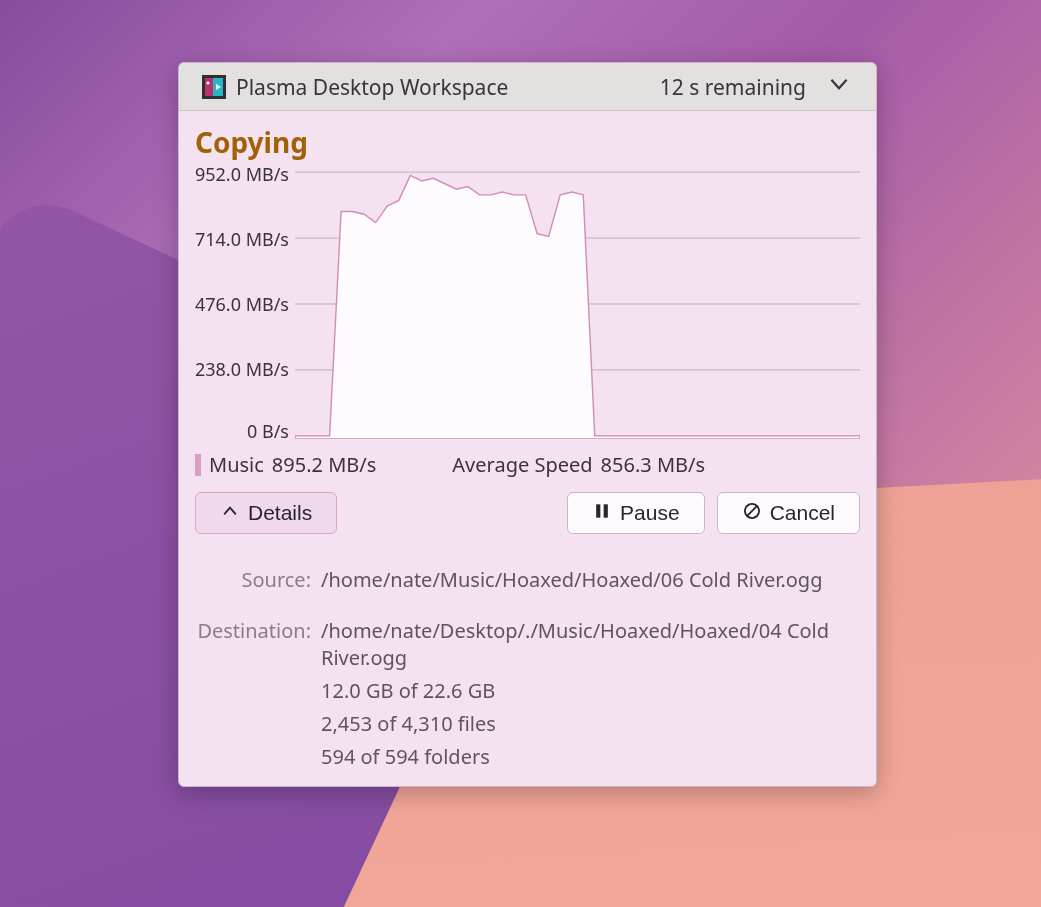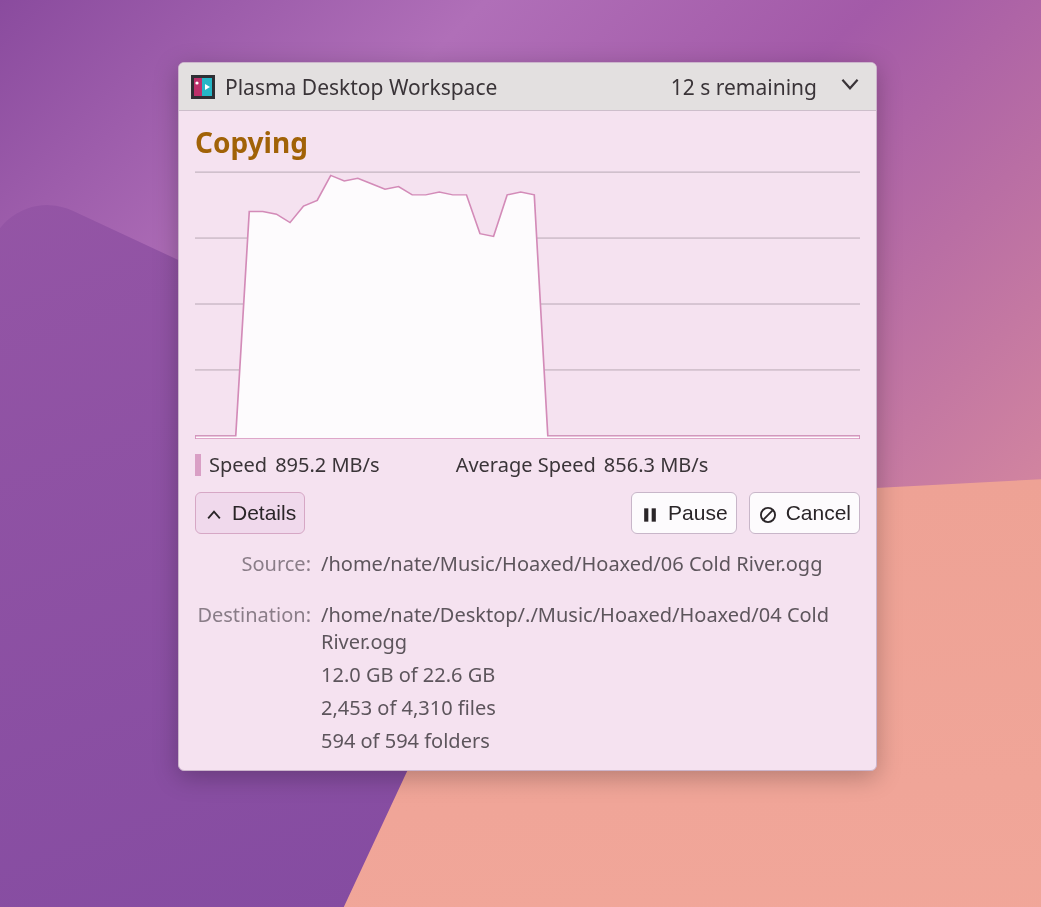--- a/index.html
+++ b/index.html
@@ -40,21 +40,21 @@
     border: 1px solid #ccb5cc;
     border-radius: 6px;
     box-shadow: 0 6px 24px rgba(0,0,0,0.25);
     overflow: hidden;
   }
   .titlebar {
     display: flex;
     align-items: center;
     background: #e3e0e0;
     border-bottom: 1px solid #cdbecb;
-    padding: 8px 12px;
+    padding: 8px 23px;
     gap: 10px;
   }
   .titlebar .app-icon {
     width: 24px; height: 24px;
     display: inline-flex; align-items: center; justify-content: center;
   }
   .titlebar .title {
     font-size: 21px;
     color: #3a3438;
     flex: 1;
@@ -127,38 +127,38 @@
   }
   .speed-row .gap { flex: 0 0 60px; }
   .buttons-row {
     display: flex;
     align-items: center;
     gap: 12px;
     margin-top: 14px;
   }
   .btn {
     display: inline-flex;
-    align-items: flex-end;
+    align-items: flex-start;
     gap: 8px;
     font-size: 21px;
     color: #2a2528;
     background: #fdfbfd;
     border: 1px solid #c8b6c9;
     border-radius: 6px;
-    padding: 8px 8px;
+    padding: 8px 24px;
     cursor: pointer;
   }
   .btn.details {
     background: #f0d9ec;
     border: 1px solid #d6a7c5;
   }
   .btn .ic { display: inline-flex; }
   .spacer { flex: 1; }
   .details-block {
-    margin-top: 16px;
+    margin-top: 32px;
     display: grid;
     grid-template-columns: 116px 1fr;
     column-gap: 10px;
     row-gap: 6px;
     font-size: 20px;
   }
   .details-block .lbl {
     text-align: right;
     color: #8a7d88;
   }
@@ -195,35 +195,42 @@
       <svg viewBox="0 0 24 24" width="26" height="26">
           <path d="M5 8 L12 16 L19 8" fill="none" stroke="#3a3438" stroke-width="2"></path>
         </svg>
     </span>
   </div>
 
   <div class="body">
     <div class="copying-title">Copying</div>
 
     <div class="chart-wrap">
+      <div class="ylabels">
+        <span class="ylabel" style="top: 2%;">952.0 MB/s</span>
+        <span class="ylabel" style="top: 26%;">714.0 MB/s</span>
+        <span class="ylabel" style="top: 50%;">476.0 MB/s</span>
+        <span class="ylabel" style="top: 74%;">238.0 MB/s</span>
+        <span class="ylabel" style="top: 97%;">0 B/s</span>
+      </div>
       <div class="chart-area">
         <svg class="chart-svg" id="chart-svg" viewBox="0 0 560 260" preserveAspectRatio="none">
             <line x1="0" x2="560" y1="257" y2="257" stroke="#9a8c98" stroke-width="0.6"></line>
             <line x1="0" x2="560" y1="193.5" y2="193.5" stroke="#9a8c98" stroke-width="0.6"></line>
             <line x1="0" x2="560" y1="130" y2="130" stroke="#9a8c98" stroke-width="0.6"></line>
             <line x1="0" x2="560" y1="66.5" y2="66.5" stroke="#9a8c98" stroke-width="0.6"></line>
             <line x1="0" x2="560" y1="3" y2="3" stroke="#9a8c98" stroke-width="0.6"></line>
             <path d="M 0 260 L 0.0 257.0 L 11.4 257.0 L 22.9 257.0 L 34.3 257.0 L 45.7 40.9 L 57.1 40.9 L 68.6 43.6 L 80.0 51.6 L 91.4 35.6 L 102.9 30.2 L 114.3 6.2 L 125.7 11.5 L 137.1 8.9 L 148.6 14.2 L 160.0 19.5 L 171.4 16.9 L 182.9 24.9 L 194.3 24.9 L 205.7 22.2 L 217.1 24.9 L 228.6 24.9 L 240.0 62.2 L 251.4 64.9 L 262.9 24.9 L 274.3 22.2 L 285.7 24.9 L 297.1 257.0 L 308.6 257.0 L 320.0 257.0 L 331.4 257.0 L 342.9 257.0 L 354.3 257.0 L 365.7 257.0 L 377.1 257.0 L 388.6 257.0 L 400.0 257.0 L 411.4 257.0 L 422.9 257.0 L 434.3 257.0 L 445.7 257.0 L 457.1 257.0 L 468.6 257.0 L 480.0 257.0 L 491.4 257.0 L 502.9 257.0 L 514.3 257.0 L 525.7 257.0 L 537.1 257.0 L 548.6 257.0 L 560.0 257.0 L 560 260 Z" fill="#fdfbfd" stroke="#d38bb8" stroke-width="1.4"></path>
           </svg>
       </div>
     </div>
 
     <div class="speed-row">
       <span class="tick"></span>
-      <span>Speed</span>
+      <span>Music</span>
       <span>895.2 MB/s</span>
       <span class="gap"></span>
       <span>Average Speed</span>
       <span>856.3 MB/s</span>
     </div>
 
     <div class="buttons-row">
       <button class="btn details">
         <span class="ic">
           <svg viewBox="0 0 24 24" width="20" height="20">

